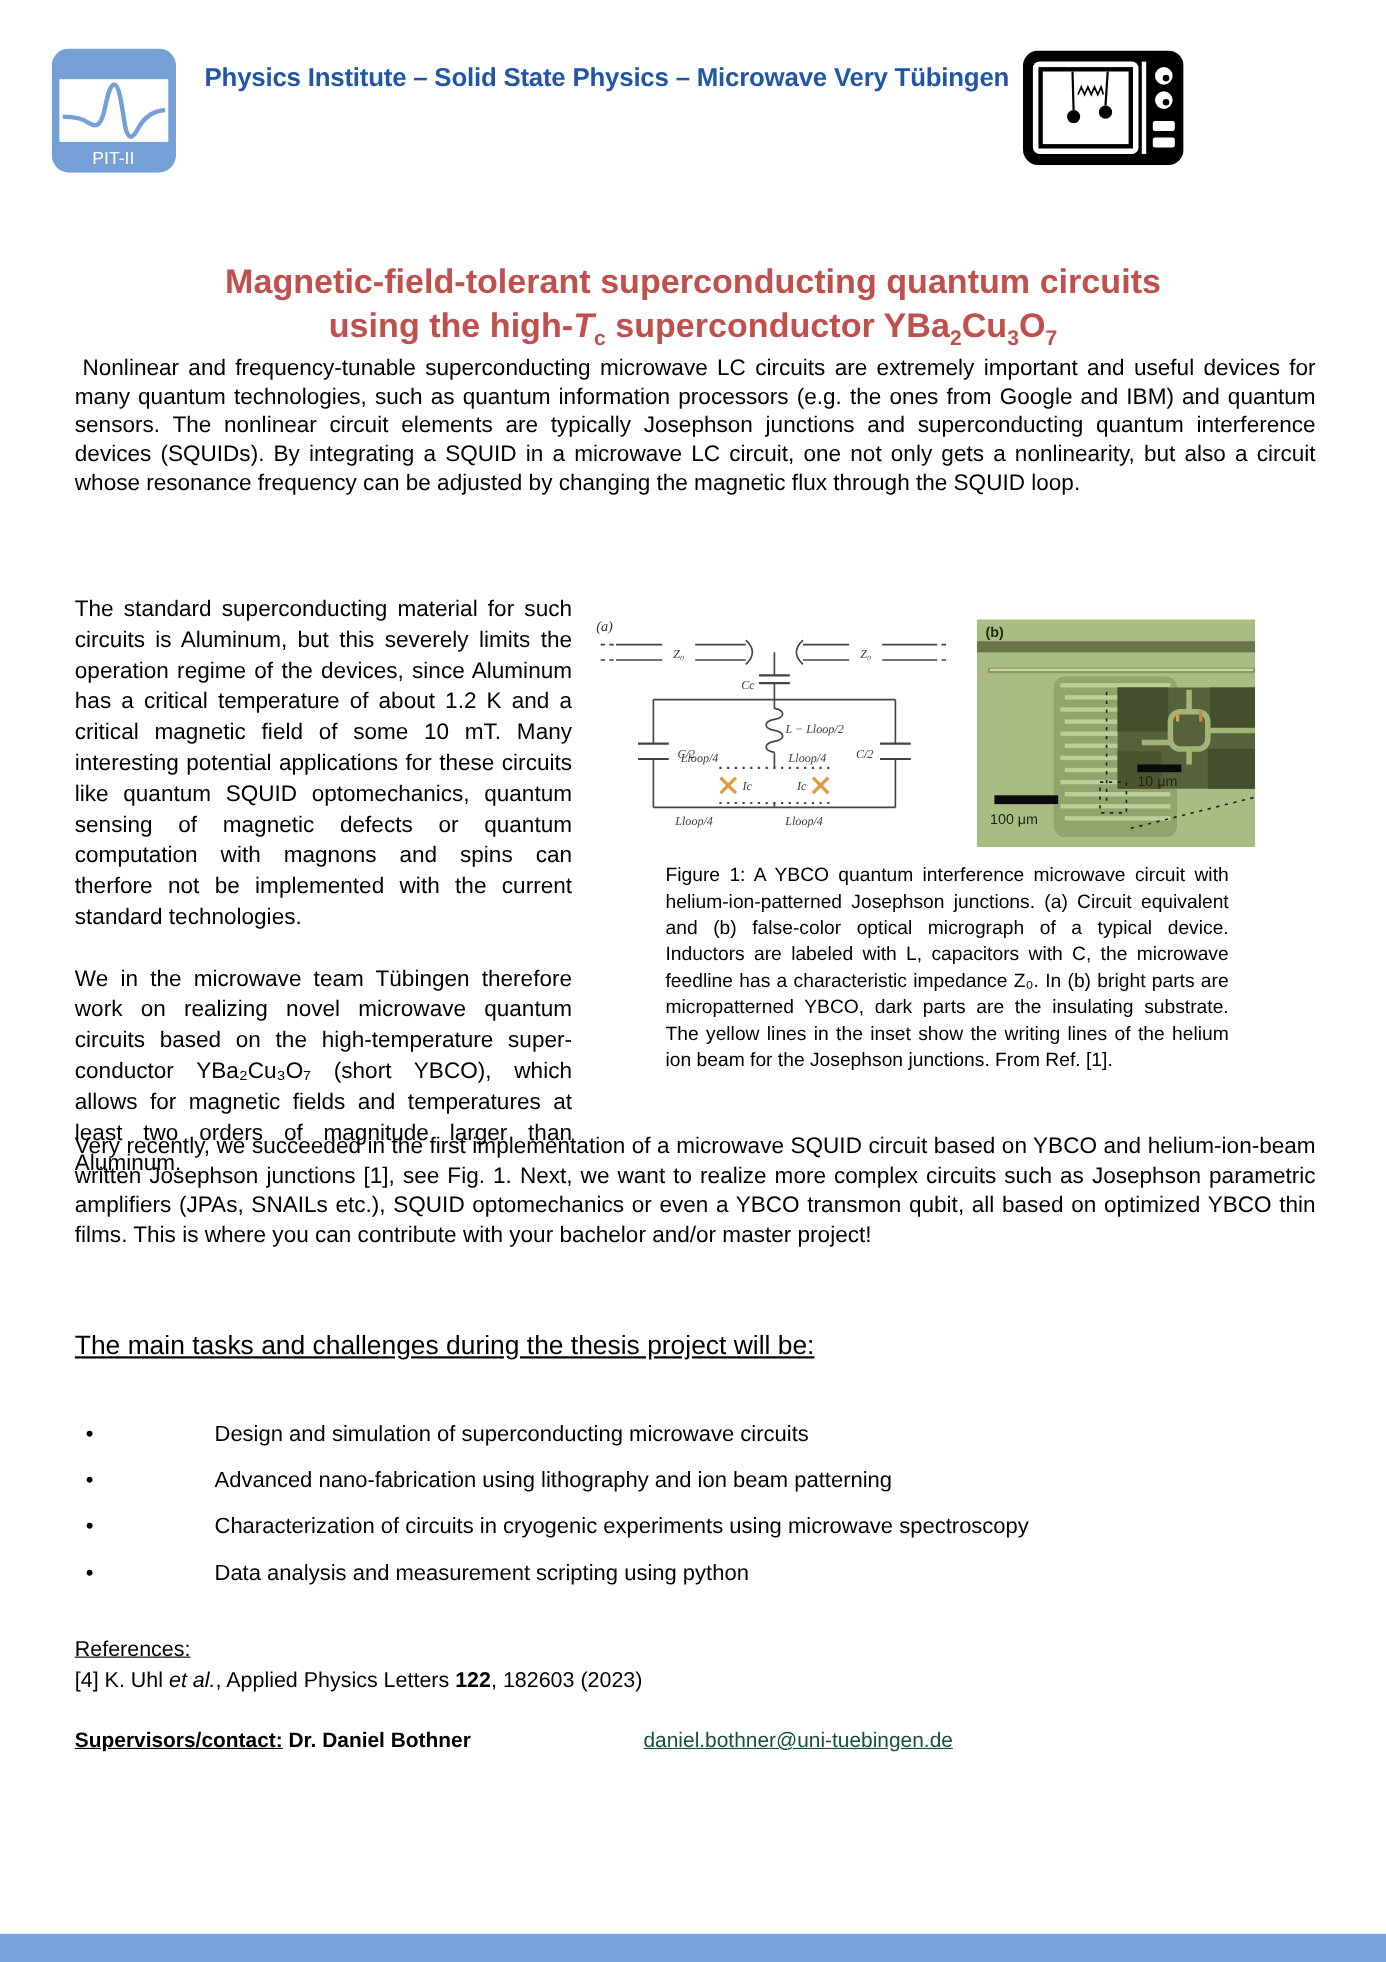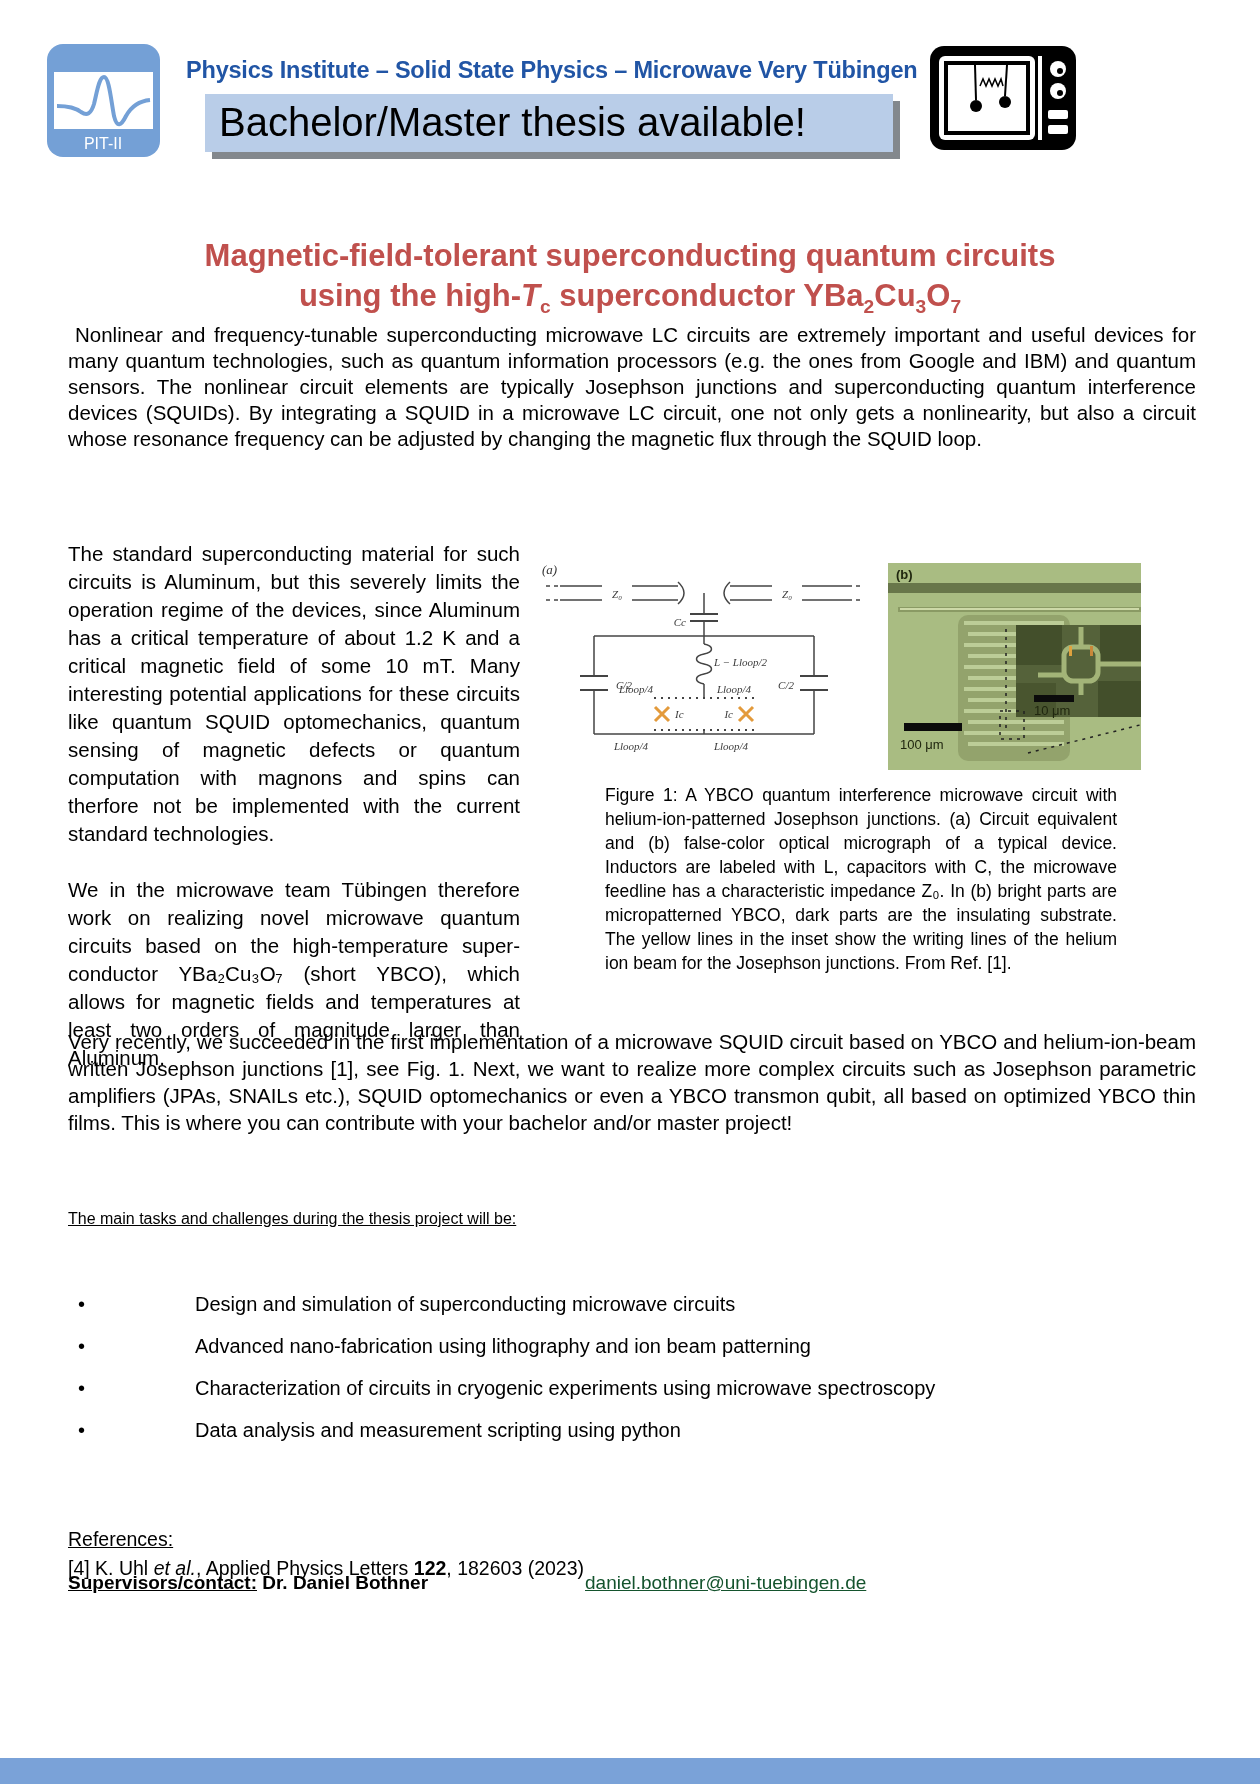--- a/index.html
+++ b/index.html
@@ -46,28 +46,28 @@
   .fig-caption {
     position:absolute; left:537px; top:243px; width:512px;
     font-size:17.5px; line-height:24px; text-align:justify;
   }
   .recent {
     position:absolute; left:68px; top:1028px; width:1128px;
     font-size:20.5px; line-height:27px; text-align:justify;
   }
   
   .tasks-heading {
-    position:absolute; left:68px; top:1210px; font-size:16px;
+    position:absolute; left:68px; top:1210px; font-size:24px;
     text-decoration:underline;
   }
   .tasks { position:absolute; left:68px; top:1292px; width:1100px; list-style:none; font-size:20px; }
   .tasks li { position:relative; padding-left:127px; margin-bottom:18px; line-height:24px; }
   .tasks li::before { content:"•"; position:absolute; left:10px; top:0; }
   
-  .refs { position:absolute; left:68px; top:1488px; font-size:19.5px;margin-top:40px; }
+  .refs { position:absolute; left:68px; top:1488px; font-size:19.5px; }
   .refs-heading { text-decoration:underline; }
   .refs-entry { margin-top:6px; }
   .refs-entry .etal { font-style:italic; }
   .refs-entry .vol { font-weight:bold; }
   .contact { position:absolute; left:68px; top:1572px; width:1128px; font-size:19px; }
   .contact-label { font-weight:bold; text-decoration:underline; }
   .contact-name { font-weight:bold; }
   .contact-email {
     position:absolute; left:517px; top:0; color:#14532d; text-decoration:underline;
   }
@@ -84,21 +84,20 @@
 
   <svg class="logo" viewBox="0 0 113 113">
     <rect width="113" height="113" rx="16" fill="#74a0d6"></rect>
     <rect x="7" y="28" width="99" height="57" fill="#ffffff"></rect>
     <path d="M10 62 C22 62 29 64 34 68 C40 72 44 70 47 60 C50 48 52 33 57 33 C62 33 64 56 67 72 C70 84 74 82 79 72 C84 63 92 57 103 56" stroke="#74a0d6" stroke-width="4" fill="none"></path>
     <text x="56" y="105" text-anchor="middle" fill="#ffffff" font-size="16">PIT-II</text>
   </svg>
 
   <div class="institute">Physics Institute – Solid State Physics – Microwave Very Tübingen</div>
 
-  <div class="banner">Bachelor/Master thesis available!</div>
 
   <svg class="scope" viewBox="0 0 146 104">
     <rect x="0" y="0" width="146" height="104" rx="14" fill="#000"></rect>
     <rect x="9" y="10" width="96" height="84" rx="6" fill="#fff"></rect>
     <rect x="14" y="15" width="86" height="74" fill="#000"></rect>
     <rect x="18" y="19" width="78" height="66" fill="#fff"></rect>
     <line x1="45" y1="19" x2="46" y2="54" stroke="#000" stroke-width="2"></line>
     <circle cx="46" cy="60" r="6" fill="#000"></circle>
     <line x1="77" y1="19" x2="75" y2="50" stroke="#000" stroke-width="2"></line>
     <circle cx="75" cy="56" r="6" fill="#000"></circle>

